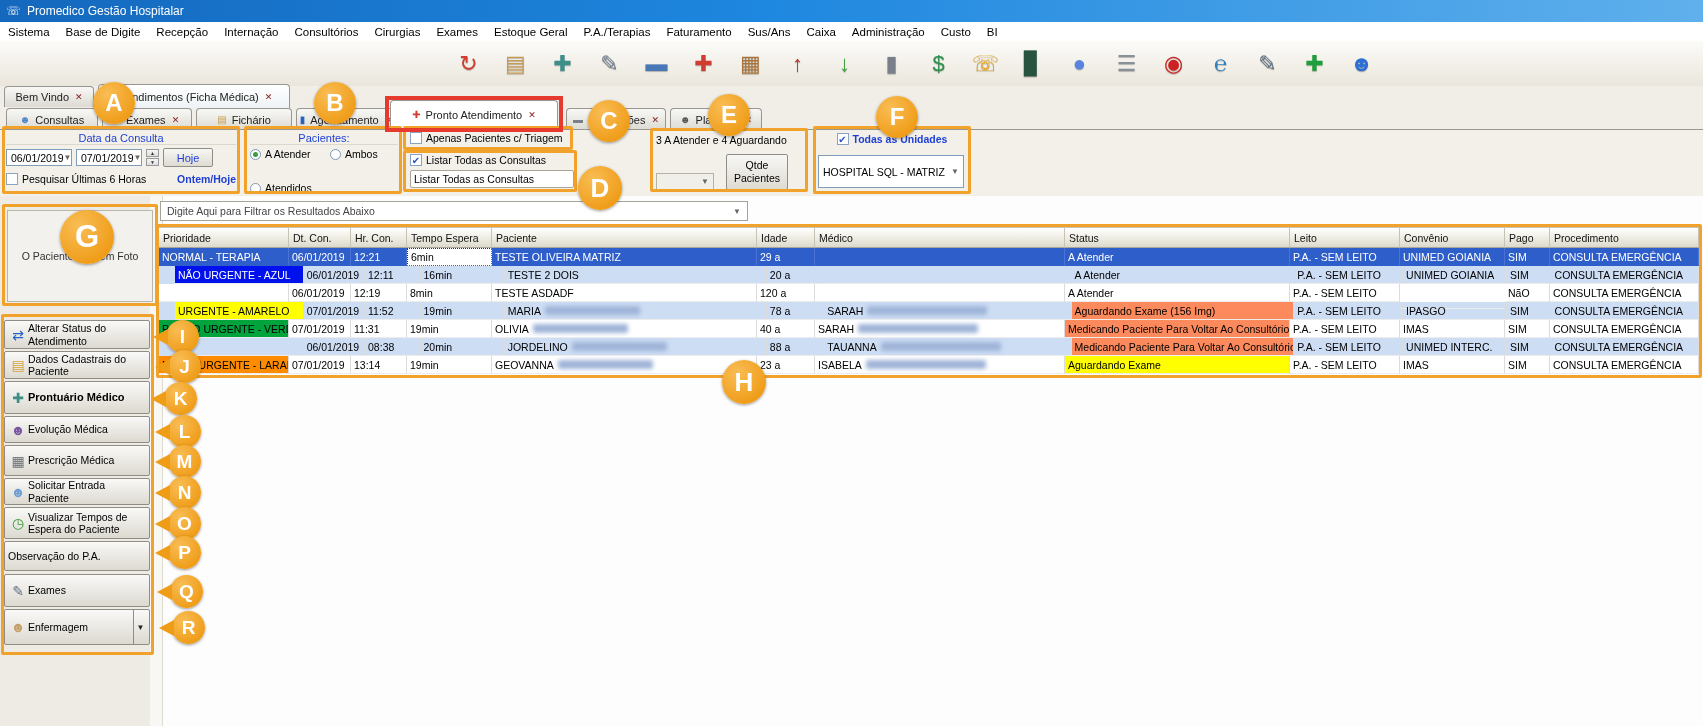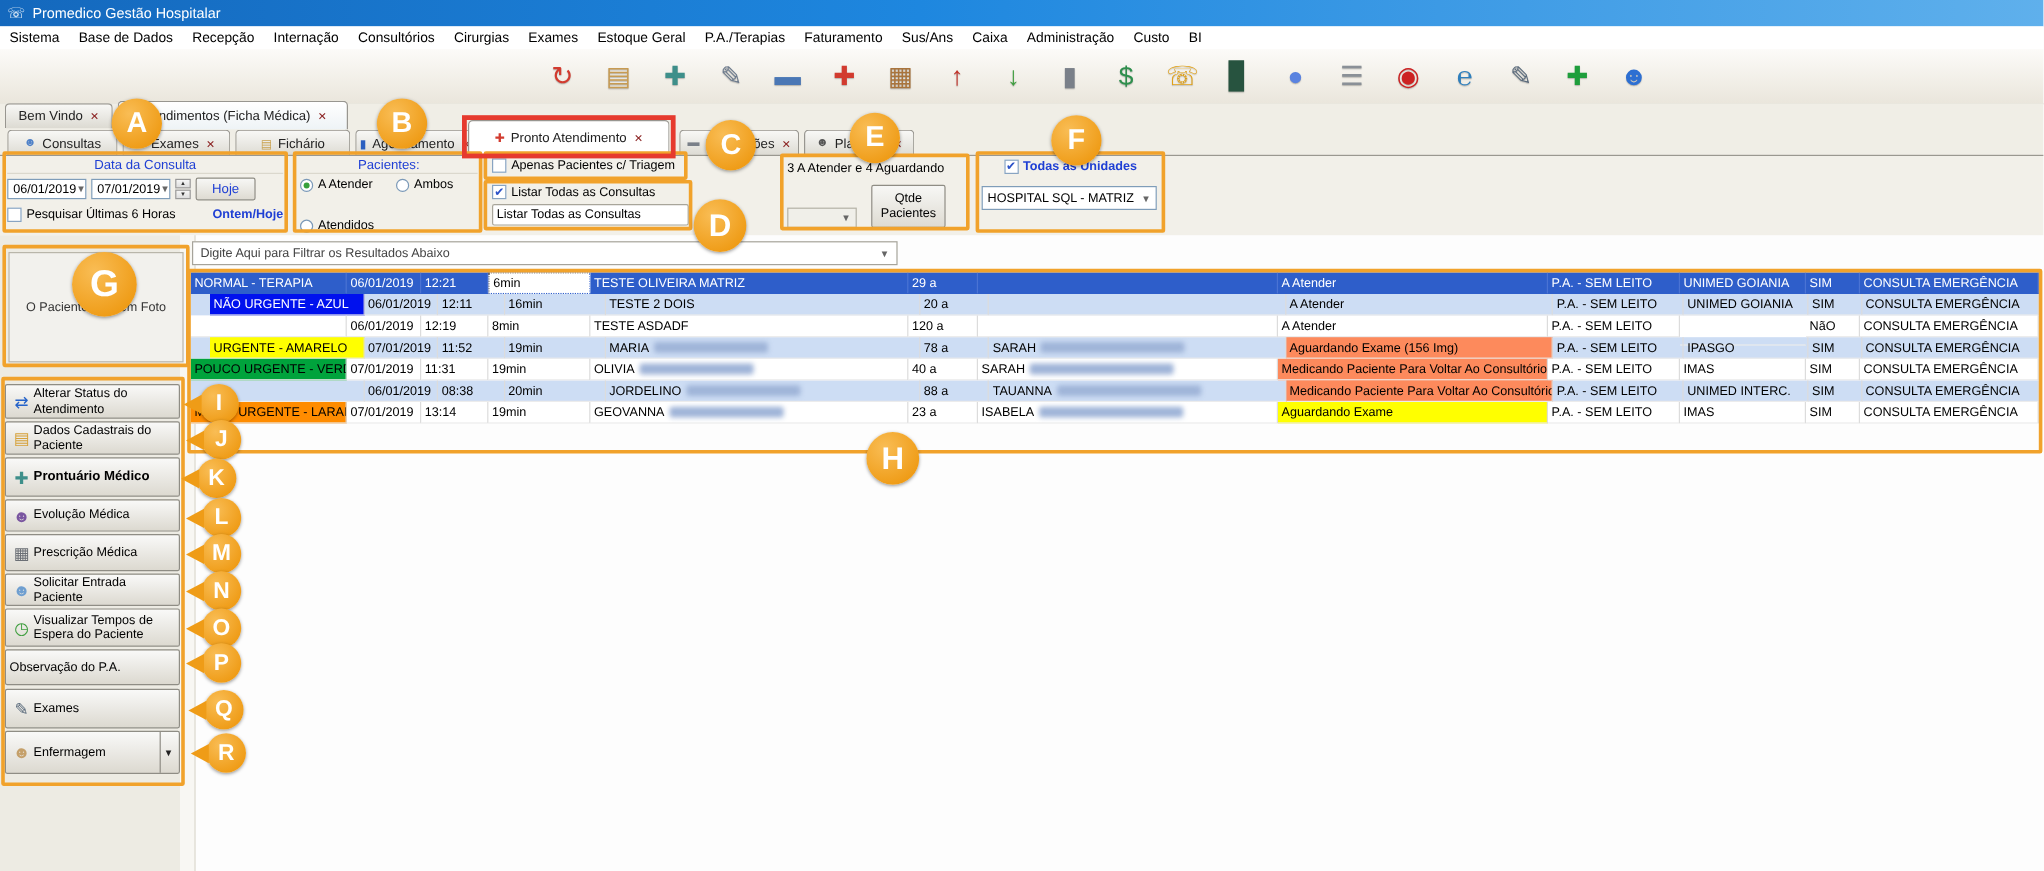--- a/index.html
+++ b/index.html
@@ -98,21 +98,21 @@
 </head>
 <body>
 
 <div class="titlebar">
   <span class="title-icon">☏</span>
   <span>Promedico Gestão Hospitalar</span>
 </div>
 
 <div class="menubar" id="menubar">
     <span class="menu-item">Sistema</span>
-    <span class="menu-item">Base de Dados</span>
+    <span class="menu-item">Base de Digite</span>
     <span class="menu-item">Recepção</span>
     <span class="menu-item">Internação</span>
     <span class="menu-item">Consultórios</span>
     <span class="menu-item">Cirurgias</span>
     <span class="menu-item">Exames</span>
     <span class="menu-item">Estoque Geral</span>
     <span class="menu-item">P.A./Terapias</span>
     <span class="menu-item">Faturamento</span>
     <span class="menu-item">Sus/Ans</span>
     <span class="menu-item">Caixa</span>
@@ -258,21 +258,21 @@
       </span>
       <span class="btn" style="width:62px;height:36px;margin-left:8px;text-align:center;line-height:1.2;">Qtde Pacientes</span>
     </div>
   </div>
 
   <div class="panel" style="left:818px;top:3px;width:148px;">
     <div class="frow" style="justify-content:center;">
       <span class="checkbox" id="cb-unidades">✔</span>
       <span class="link">Todas as Unidades</span>
     </div>
-    <div class="combo" style="width:146px;height:20px;margin-top:10px;">
+    <div class="combo" style="width:146px;height:33px;margin-top:10px;">
       <span>HOSPITAL SQL - MATRIZ</span>
       <span class="dd-arrow">▼</span>
     </div>
   </div>
 </div>
 
 <div class="leftpanel"></div>
 <div class="leftstrip"></div>
 <div class="photo-box">O Paciente não tem Foto</div>
 <div id="sidebar-buttons">
@@ -317,20 +317,34 @@
       <span class="split">▼</span>
     </div>
   </div>
 
 <div class="filter-combo">
   <span>Digite Aqui para Filtrar os Resultados Abaixo</span>
   <span class="dd-arrow">▼</span>
 </div>
 
 <div class="table" id="grid-table">
+    <div class="thead">
+      <div class="th" style="width: 130px;">Prioridade</div>
+      <div class="th" style="width: 62px;">Dt. Con.</div>
+      <div class="th" style="width: 56px;">Hr. Con.</div>
+      <div class="th" style="width: 85px;">Tempo Espera</div>
+      <div class="th" style="width: 265px;">Paciente</div>
+      <div class="th" style="width: 58px;">Idade</div>
+      <div class="th" style="width: 250px;">Médico</div>
+      <div class="th" style="width: 225px;">Status</div>
+      <div class="th" style="width: 110px;">Leito</div>
+      <div class="th" style="width: 105px;">Convênio</div>
+      <div class="th" style="width: 45px;">Pago</div>
+      <div class="th" style="width: 149px;">Procedimento</div>
+    </div>
     <div class="trow selected">
       <div class="td" style="width: 130px;">
         <span>NORMAL - TERAPIA</span>
       </div>
       <div class="td" style="width: 62px;">
         <span>06/01/2019</span>
       </div>
       <div class="td" style="width: 56px;">
         <span>12:21</span>
       </div>

